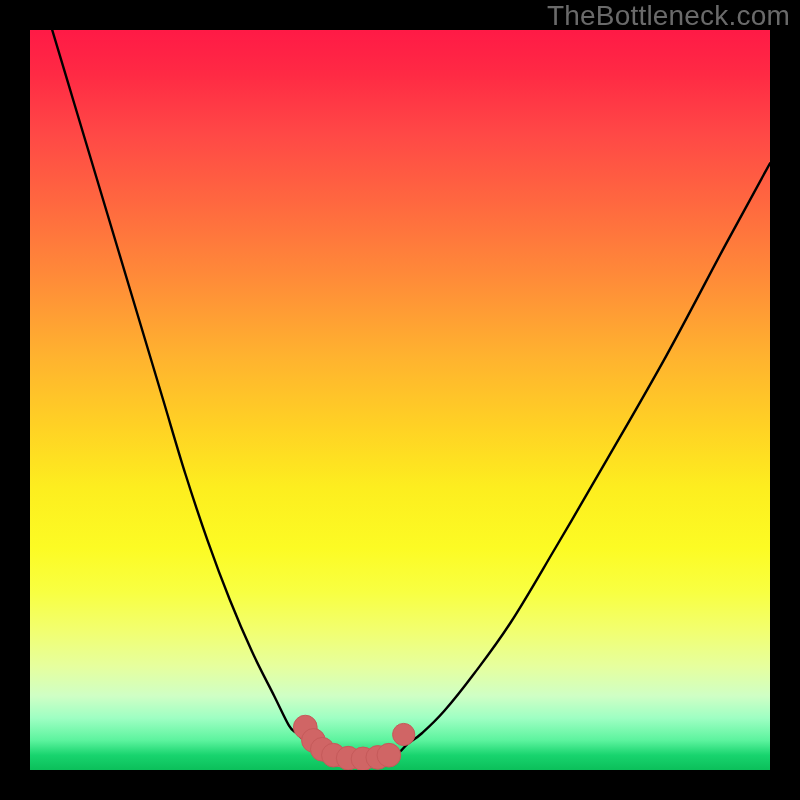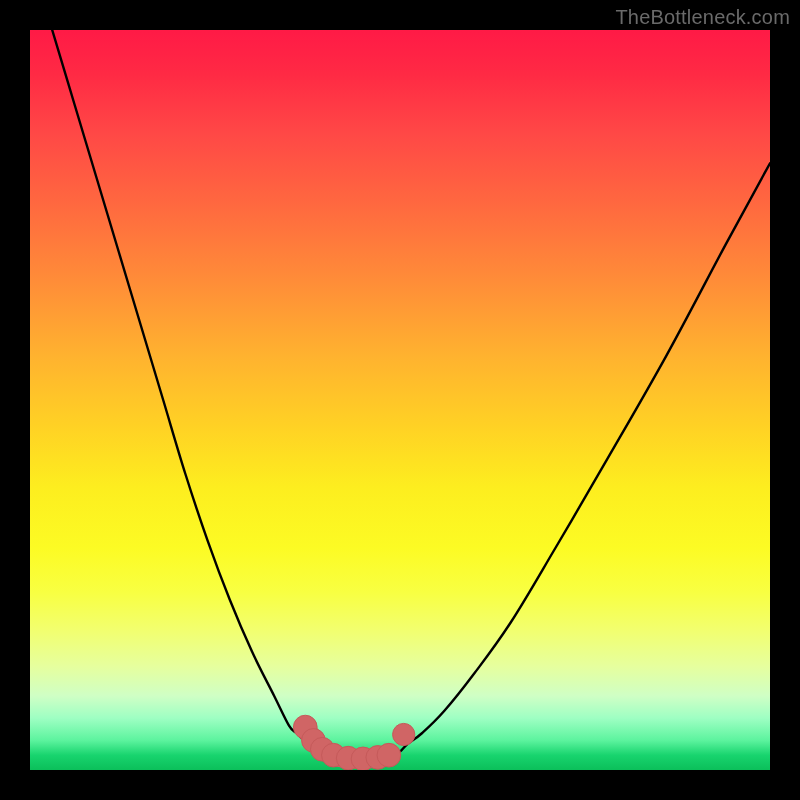--- a/index.html
+++ b/index.html
@@ -43,24 +43,24 @@
       #e6ff9e 86%,
       #cfffc5 90%,
       #9effc3 93%,
       #5cf39e 96%,
       #18d46e 98%,
       #0bbf5a 100%
     );
   }
   .watermark {
     position: absolute;
-    top: 6px;
+    top: 0;
     right: 10px;
     color: #6a6a6a;
-    font-size: 20px;
+    font-size: 28px;
     letter-spacing: 0.2px;
     font-weight: 500;
     user-select: none;
   }
   svg.curves {
     position: absolute;
     inset: 0;
     width: 100%;
     height: 100%;
   }

